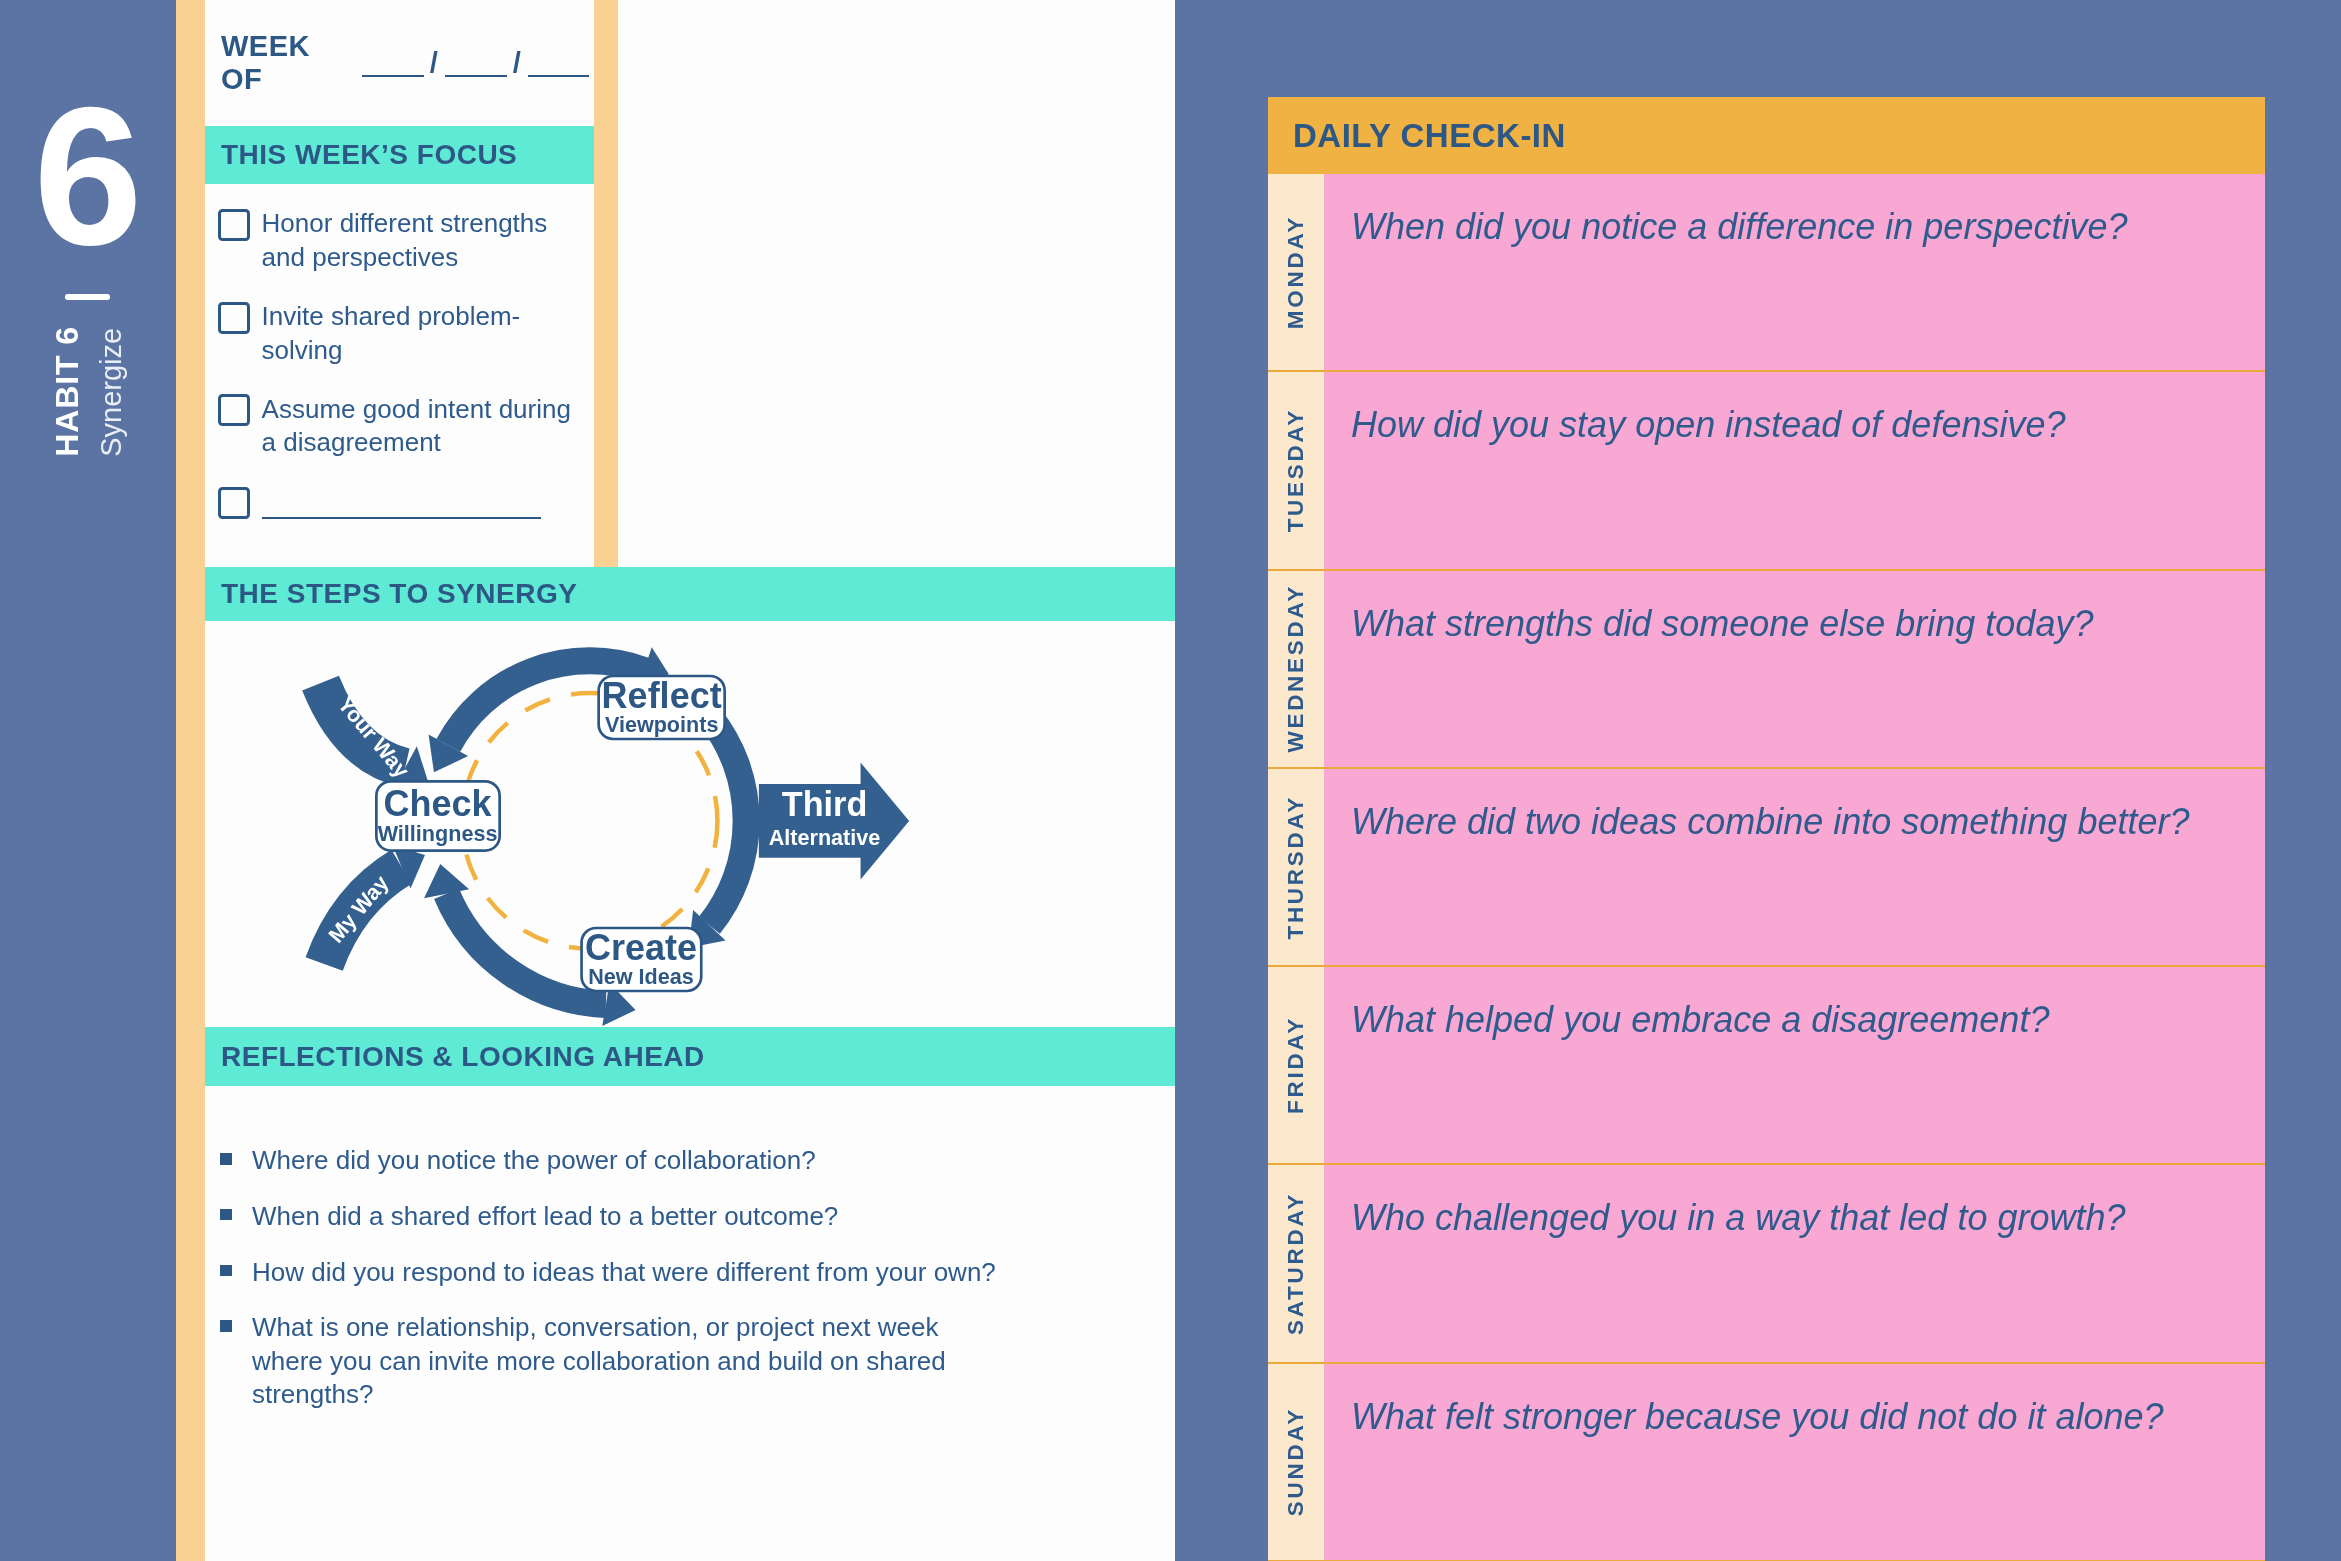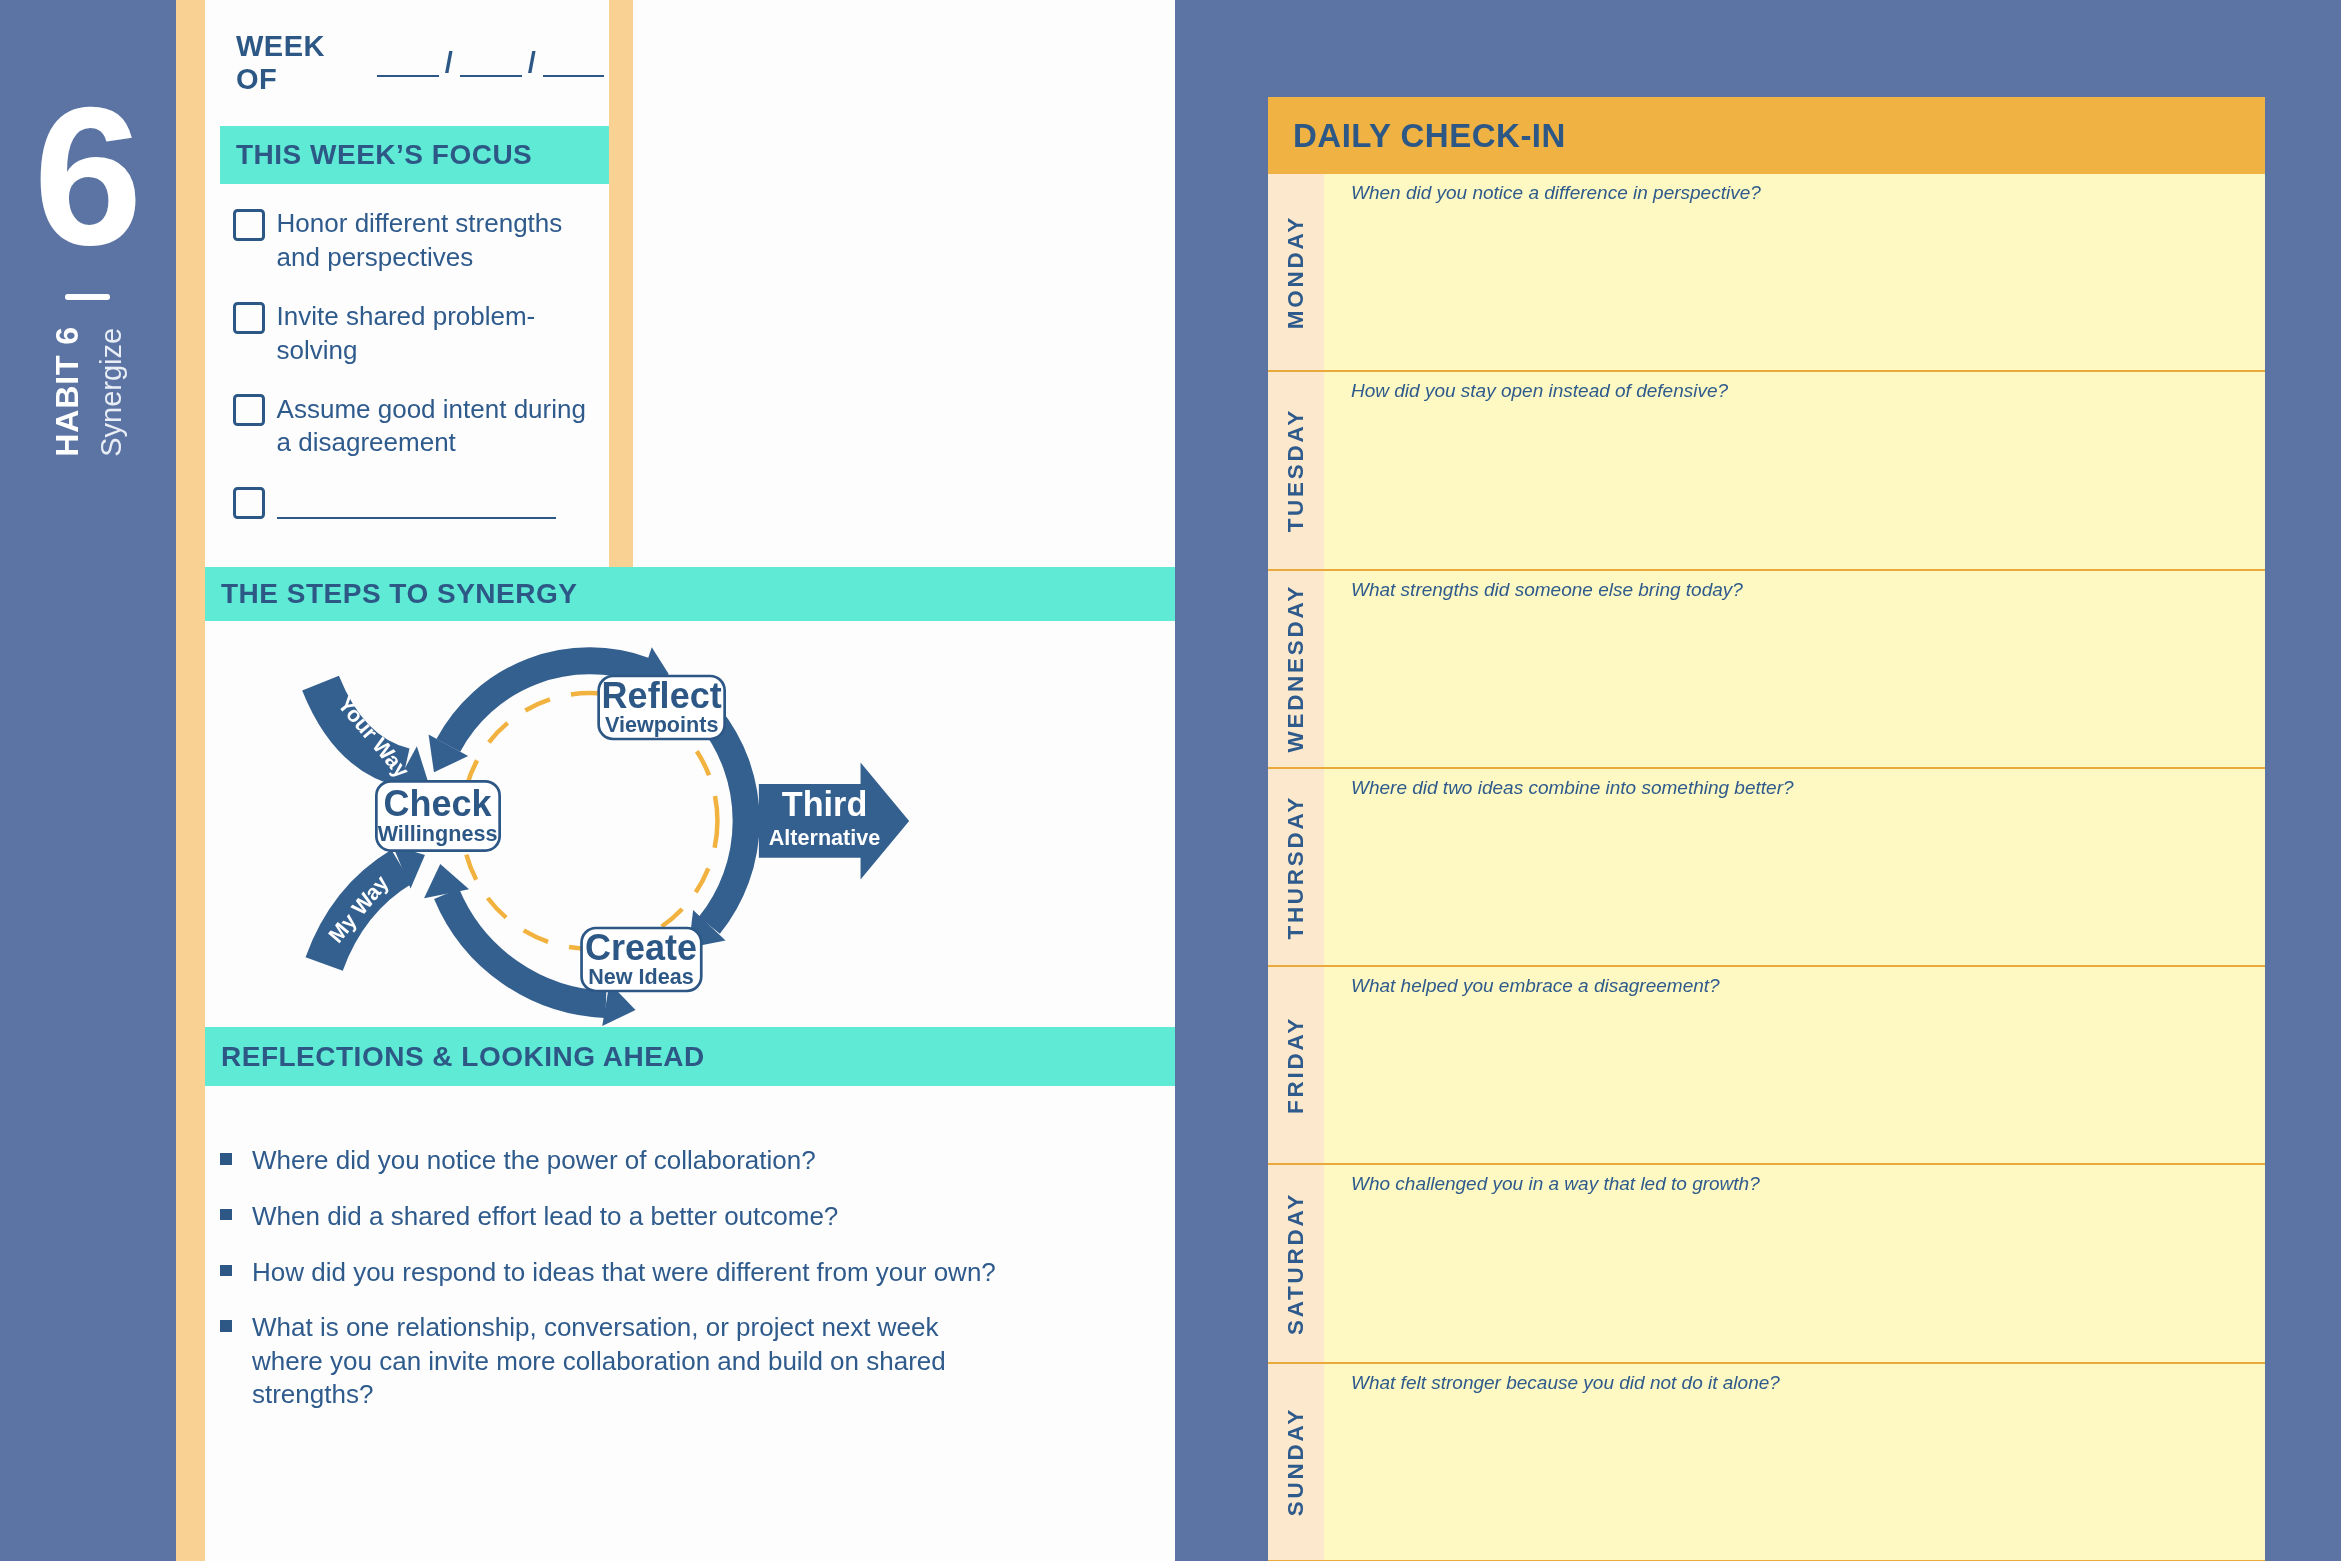--- a/index.html
+++ b/index.html
@@ -21,21 +21,21 @@
   }
   .habit-vert .vwrap { writing-mode:vertical-rl; transform:rotate(180deg); line-height:1.45; text-align:left; }
   .habit-label { display:block; font-weight:bold; font-size:32px; letter-spacing:0.9px; color:#FFFFFF; }
   .habit-name  { display:block; font-size:29px; color:#E9EEF6; }
 
   
   .stripe { position:absolute; left:176px; top:0; width:30px; height:100%; background:#F8D193; }
 
   
   .page { position:absolute; left:205px; top:0; width:970px; height:100%; background:#FDFDFD; }
-  .cols { position:absolute; left:0; top:0; width:100%; height:567px; display:flex;padding-left:15px; }
+  .cols { position:absolute; left:0; top:0; width:100%; height:567px; display:flex; }
   .focus-col { width:389px; display:flex; flex-direction:column; }
   .mid-stripe { width:24px; background:#F8D193; }
   .goal-col { flex:1; display:flex; flex-direction:column; }
 
   .week-of {
     height:126px; display:flex; align-items:center; padding-left:16px;
     font-weight:bold; font-size:29px; color:#2D5886; letter-spacing:0.5px;
   }
   .blank { display:inline-block; width:63px; height:27px; border-bottom:2.7px solid #2D5886; margin:0 4.5px; }
   .slash { font-weight:bold; color:#2D5886; margin:0 1.8px; }
@@ -78,21 +78,21 @@
     padding-left:25px; font-weight:bold; font-size:33px; color:#2D5886; letter-spacing:0.5px;
   }
   .daily-rows { flex:1; display:flex; flex-direction:column; }
   .day-row { flex:1; display:flex; border-top:2.7px solid #E9A93B; }
   .day-row:first-child { border-top:none; }
   .day-cell { flex:0 0 56px; background:#FCE9CD; display:flex; align-items:center; justify-content:center; }
   .day-label {
     writing-mode:vertical-rl; transform:rotate(180deg);
     font-weight:bold; font-size:22.5px; letter-spacing:2.7px; color:#2E5A8C; white-space:nowrap;
   }
-  .q-cell { flex:1; background:#fef9c3; padding:8px 27px; font-style:italic; font-size:19px; color:#2E5A8C; }
+  .q-cell { flex:1; background:#f9a8d4; padding:32px 27px; font-style:italic; font-size:36px; color:#2E5A8C; }
 
   
   .svg-node-title { font-family:"Liberation Sans",sans-serif; font-weight:bold; font-size:40px; fill:#2D5886; text-anchor:middle; }
   .svg-node-sub   { font-family:"Liberation Sans",sans-serif; font-weight:bold; font-size:24px; fill:#2D5886; text-anchor:middle; }
   .svg-out-title  { font-family:"Liberation Sans",sans-serif; font-weight:bold; font-size:38px; fill:#FFFFFF; text-anchor:middle; }
   .svg-out-sub    { font-family:"Liberation Sans",sans-serif; font-weight:bold; font-size:24px; fill:#FFFFFF; text-anchor:middle; }
   .svg-ribbon     { font-family:"Liberation Sans",sans-serif; font-weight:bold; font-size:24px; fill:#FFFFFF; }
 </style>
 </head>
 <body>

